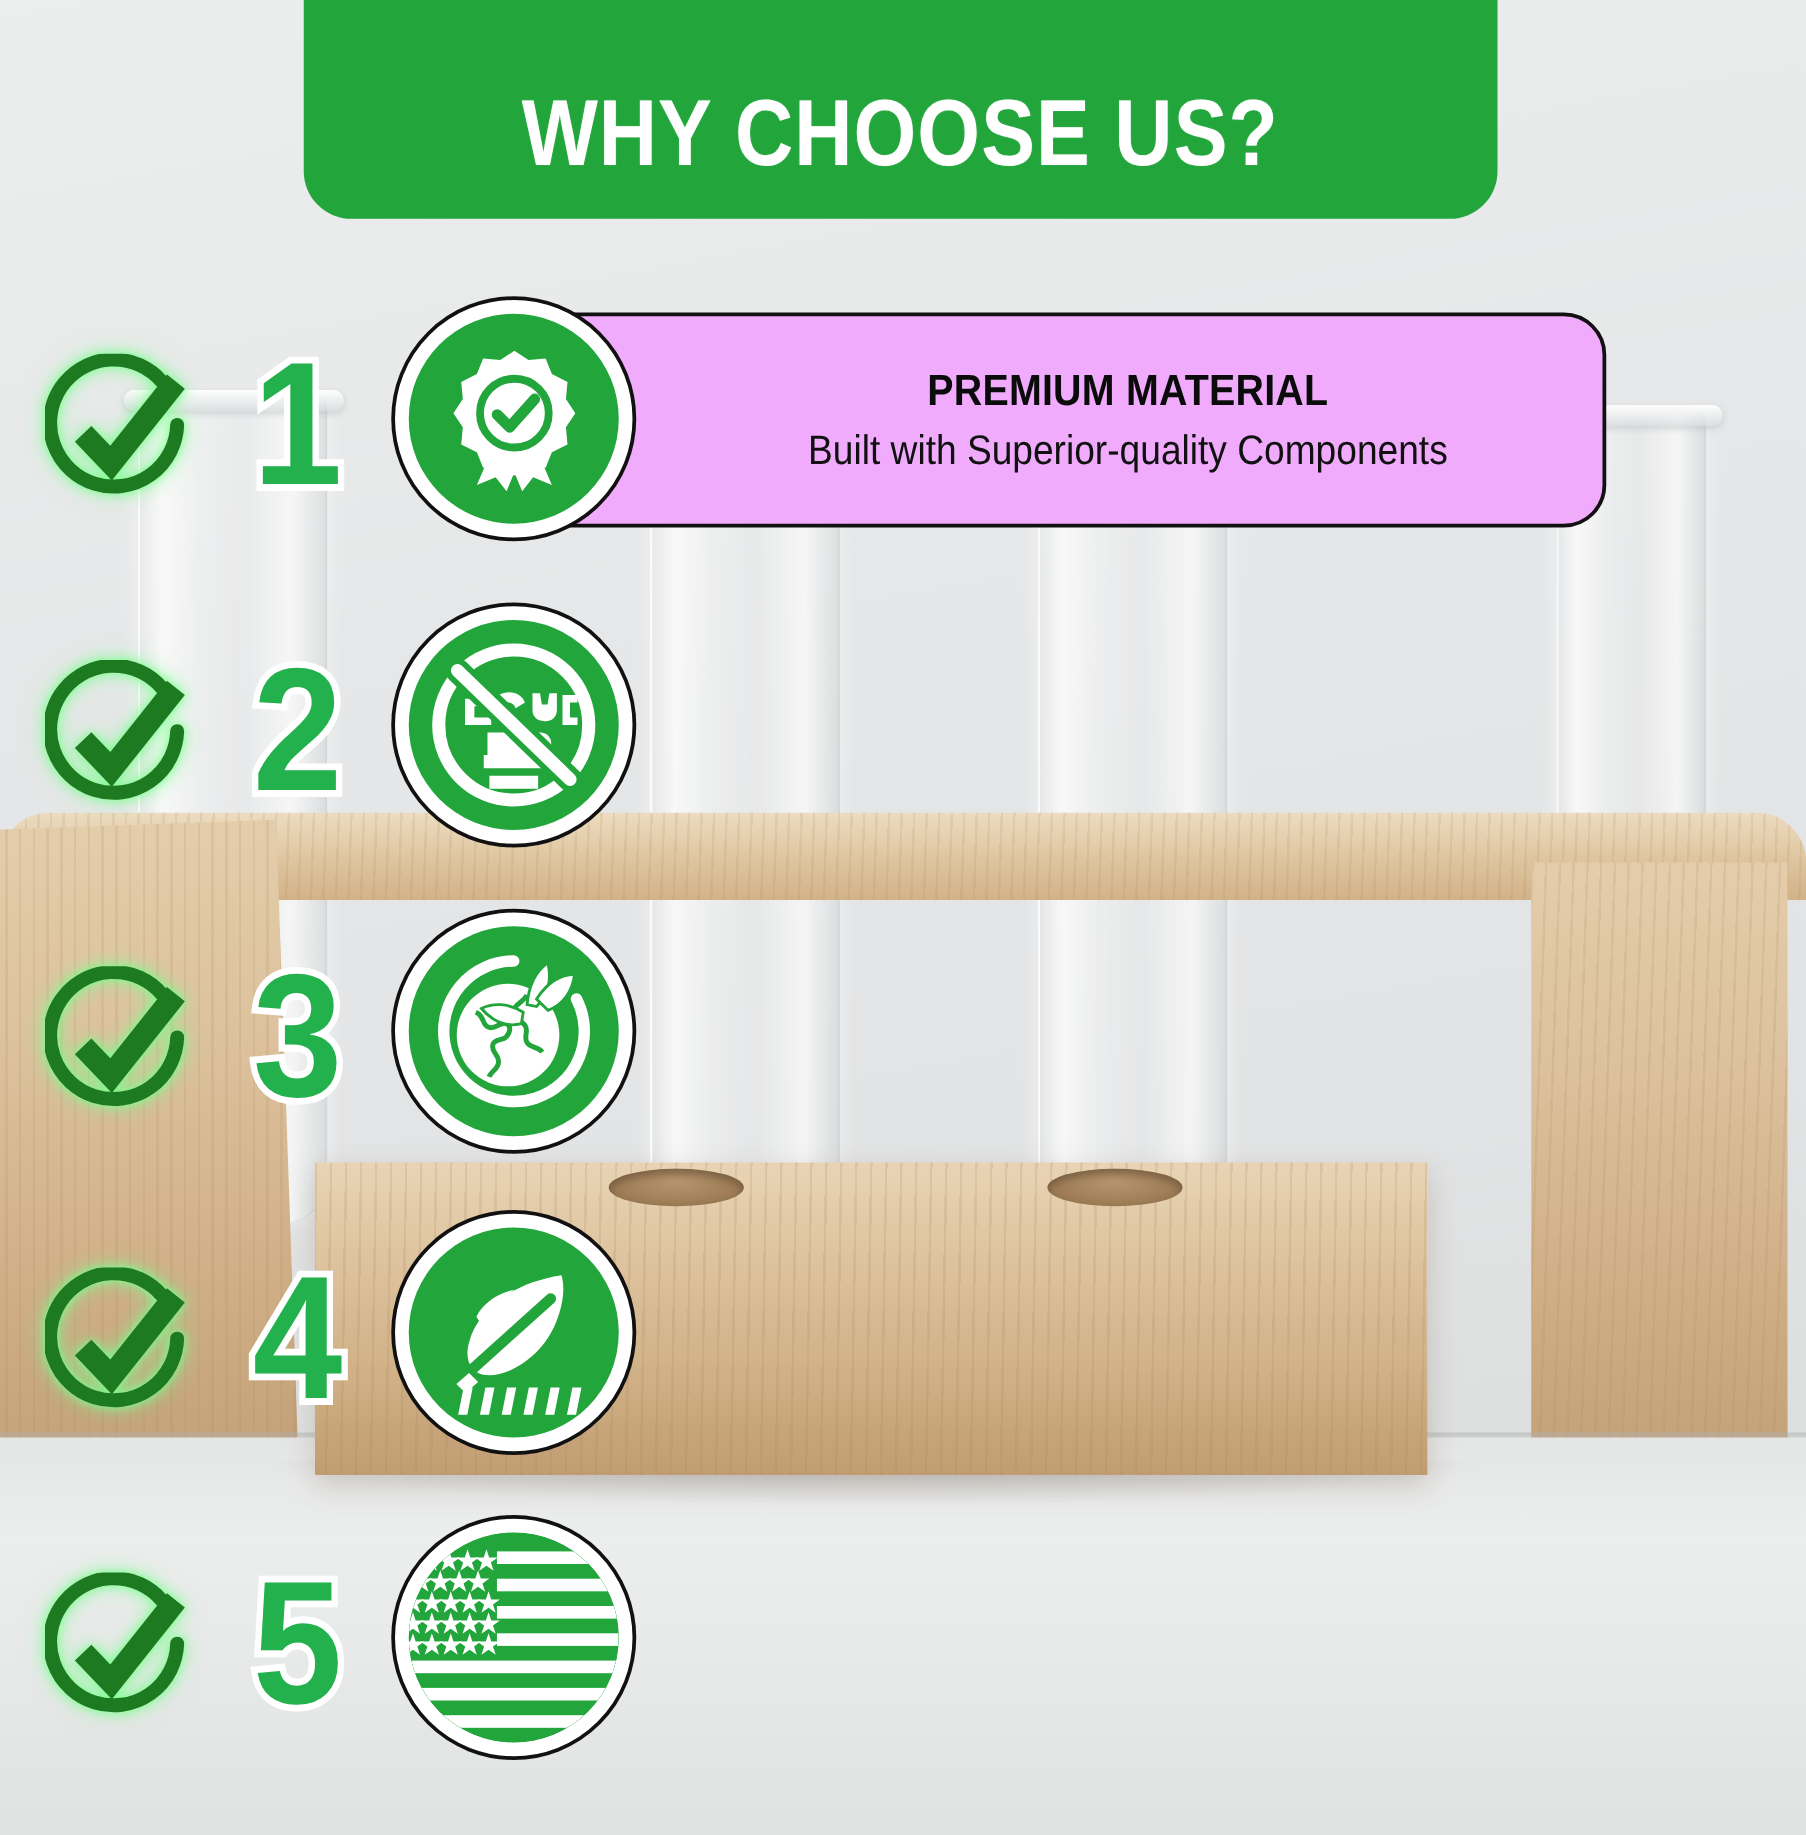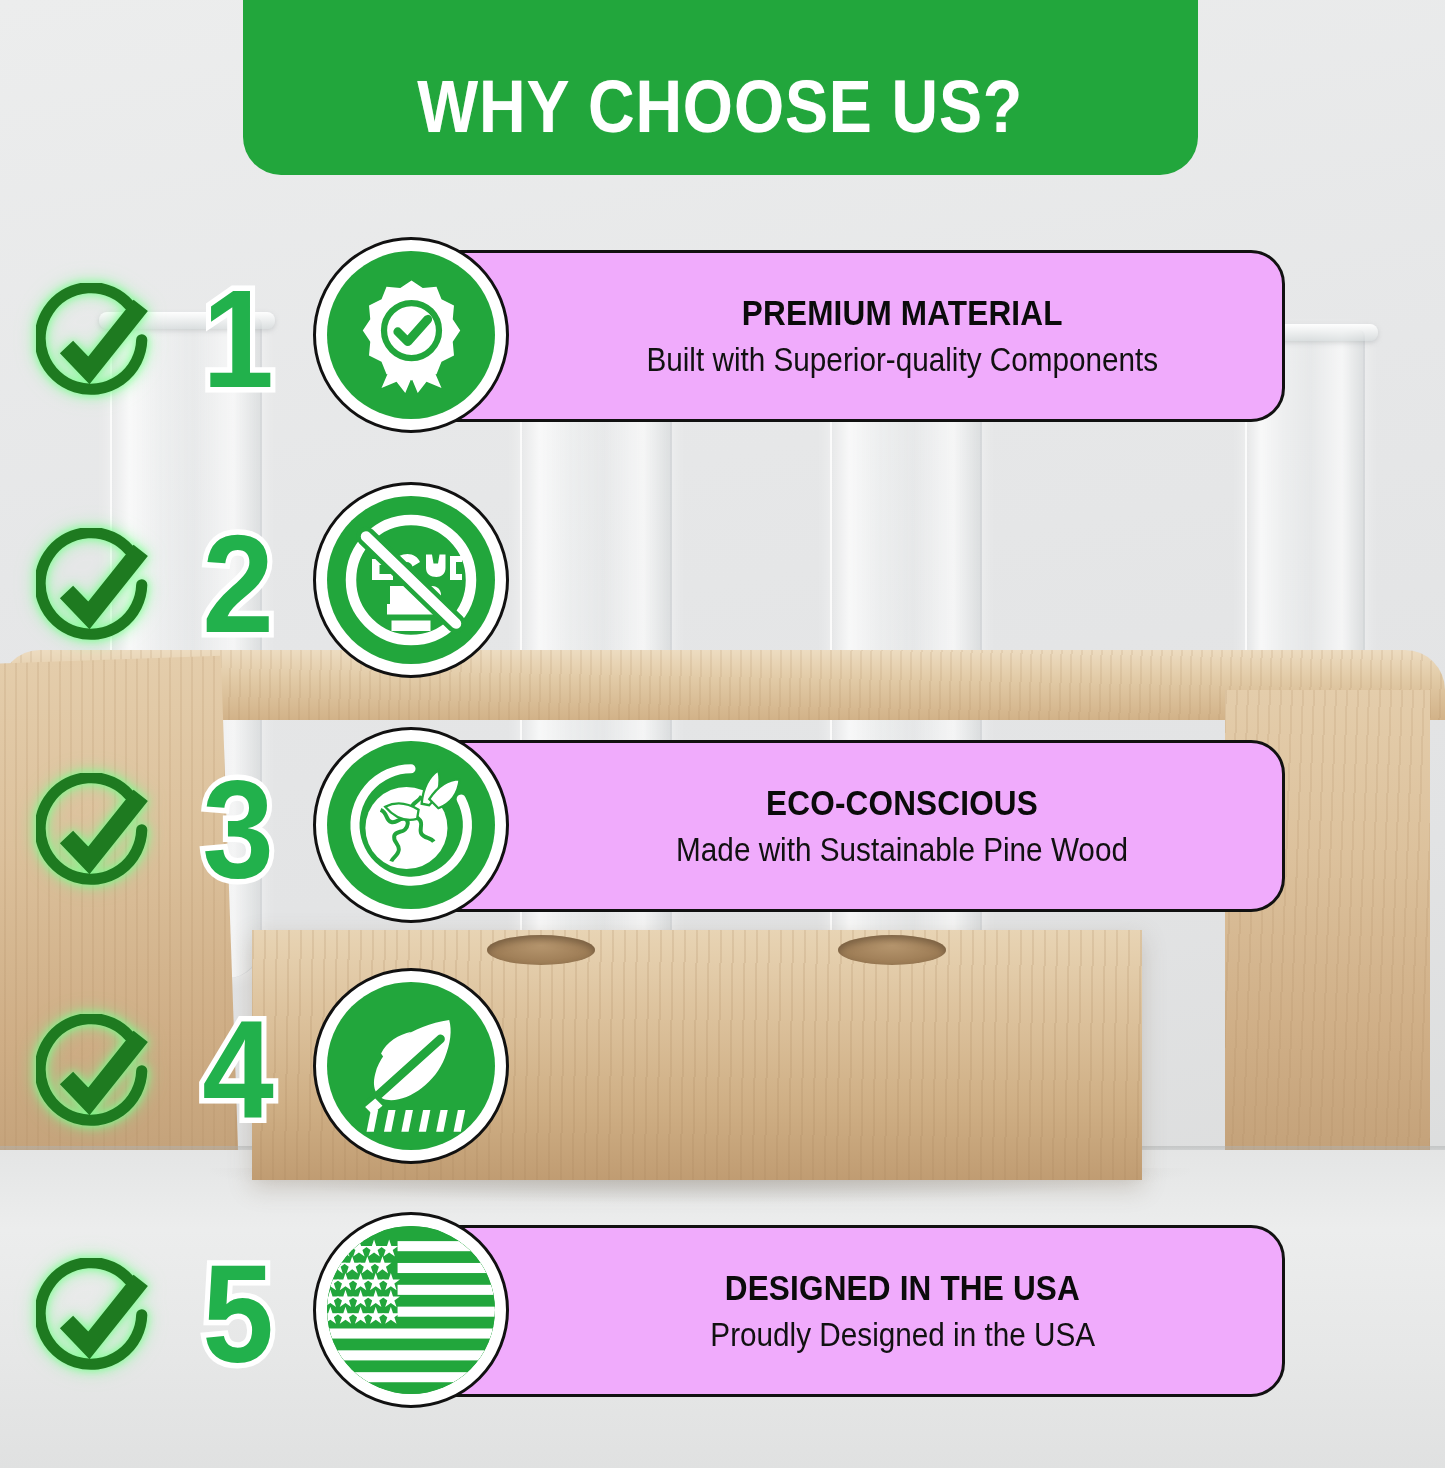--- a/index.html
+++ b/index.html
@@ -312,24 +312,20 @@
             <g fill="none" stroke="#22a63c" stroke-width="2.6" stroke-linejoin="round">
               <path d="M30 40 c5 2 3 7 7 8 c4 1 5 -3 9 -2 c3 1 2 5 0 7 c-2 2 -6 1 -7 4 c-1 4 3 5 3 9 c0 4 -4 5 -5 8"></path>
               <path d="M57 31 c-2 4 -6 4 -7 8 c-1 4 4 5 6 8 c2 3 -1 6 1 9 c2 3 6 2 8 5"></path>
             </g>
             <path d="M57 36 c1 -11 5 -18 11 -22 c2 9 0 17 -6 23 z" fill="#ffffff" stroke="#22a63c" stroke-width="1.5"></path>
             <path d="M62 33 c6 -9 13 -13 20 -13 c-1 9 -6 16 -14 19 z" fill="#ffffff" stroke="#22a63c" stroke-width="1.5"></path>
             <path d="M55 40 c-8 -5 -16 -5 -22 -2 c6 7 13 10 21 8 z" fill="#ffffff" stroke="#22a63c" stroke-width="1.5"></path>
           </svg>
         </div>
       </div>
-      <div class="card">
-        <div class="card-title">ECO-CONSCIOUS</div>
-        <div class="card-sub">Made with Sustainable Pine Wood</div>
-      </div>
     </div>
 
     <div class="row" id="row-3">
       <div class="check">
         <svg viewBox="0 0 120 120">
           <path d="M92 22 A50 50 0 1 0 104 56" fill="none" stroke="#1e7a20" stroke-width="11" stroke-linecap="round"></path>
           <path d="M30 63 L52 86 L103 22" fill="none" stroke="#1e7a20" stroke-width="18" stroke-linecap="butt" stroke-linejoin="miter"></path>
         </svg>
       </div>
       <div class="num">4</div>
@@ -417,20 +413,16 @@
                     <use href="#starrow" x="11" y="48"></use>
                   <use href="#starrow" x="20" y="48"></use>
                     <use href="#starrow" x="29" y="48"></use>
                   <use href="#starrow" x="38" y="48"></use>
                 </g>
               </g>
             </g>
           </svg>
         </div>
       </div>
-      <div class="card">
-        <div class="card-title">DESIGNED IN THE USA</div>
-        <div class="card-sub">Proudly Designed in the USA</div>
-      </div>
     </div>
 
   </div>
 </div>
 
 </body></html>

